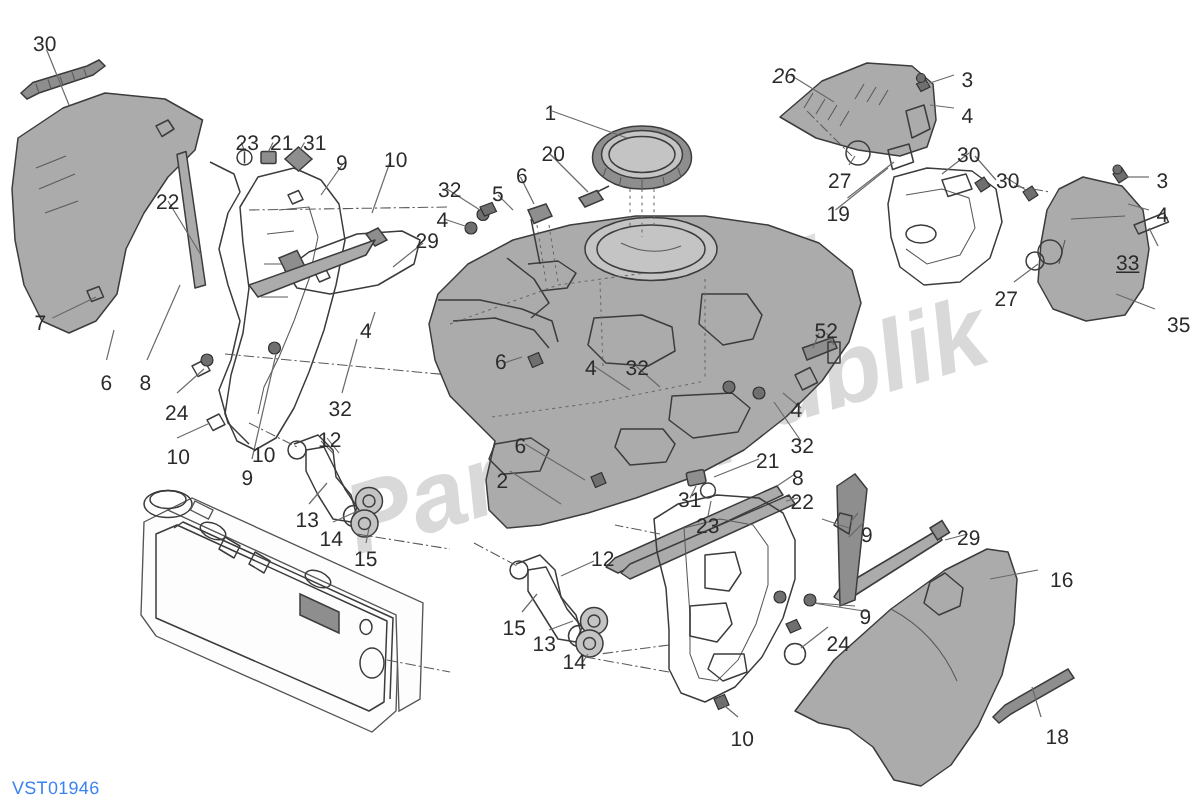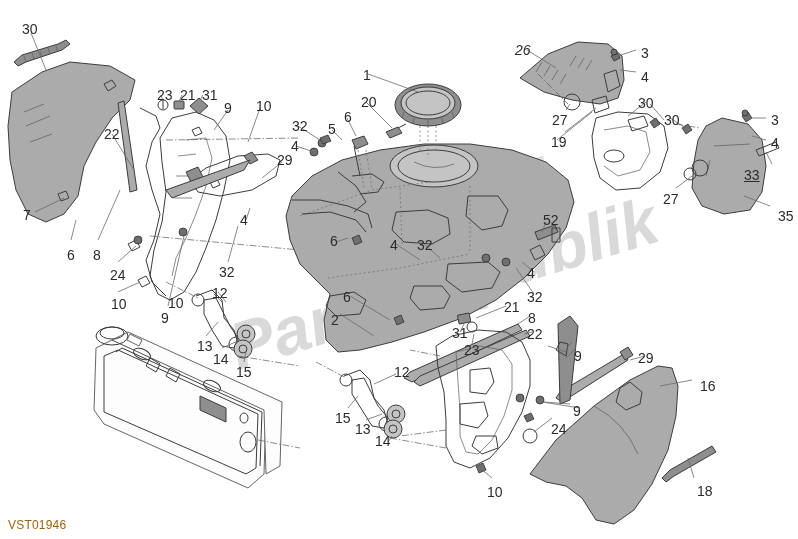--- a/index.html
+++ b/index.html
@@ -1,20 +1,20 @@
 <!DOCTYPE html>
 <html><head>
 <meta charset="utf-8">
 <style>
   html,body{margin:0;padding:0;background:#ffffff;}
   body{width:798px;height:539px;overflow:hidden;
        font-family:"Liberation Sans", sans-serif;}
   #stage{position:relative;width:798px;height:539px;background:#fff;}
   #stage svg{position:absolute;left:0;top:0;}
-  .diagram-id{position:absolute;left:8px;bottom:7px;font-size:12px;color:#a16207;
+  .diagram-id{position:absolute;left:8px;bottom:7px;font-size:12px;color:#3b82f6;
               letter-spacing:.2px;font-family:"Liberation Sans",sans-serif;}
   .lbl{position:absolute;font-size:14px;color:#2b2b2b;font-family:"Liberation Sans",sans-serif;
        line-height:1;white-space:nowrap;}
 </style>
 </head>
 <body>
 
 <div id="stage">
 
   <svg width="798" height="539" viewBox="0 0 798 539">

